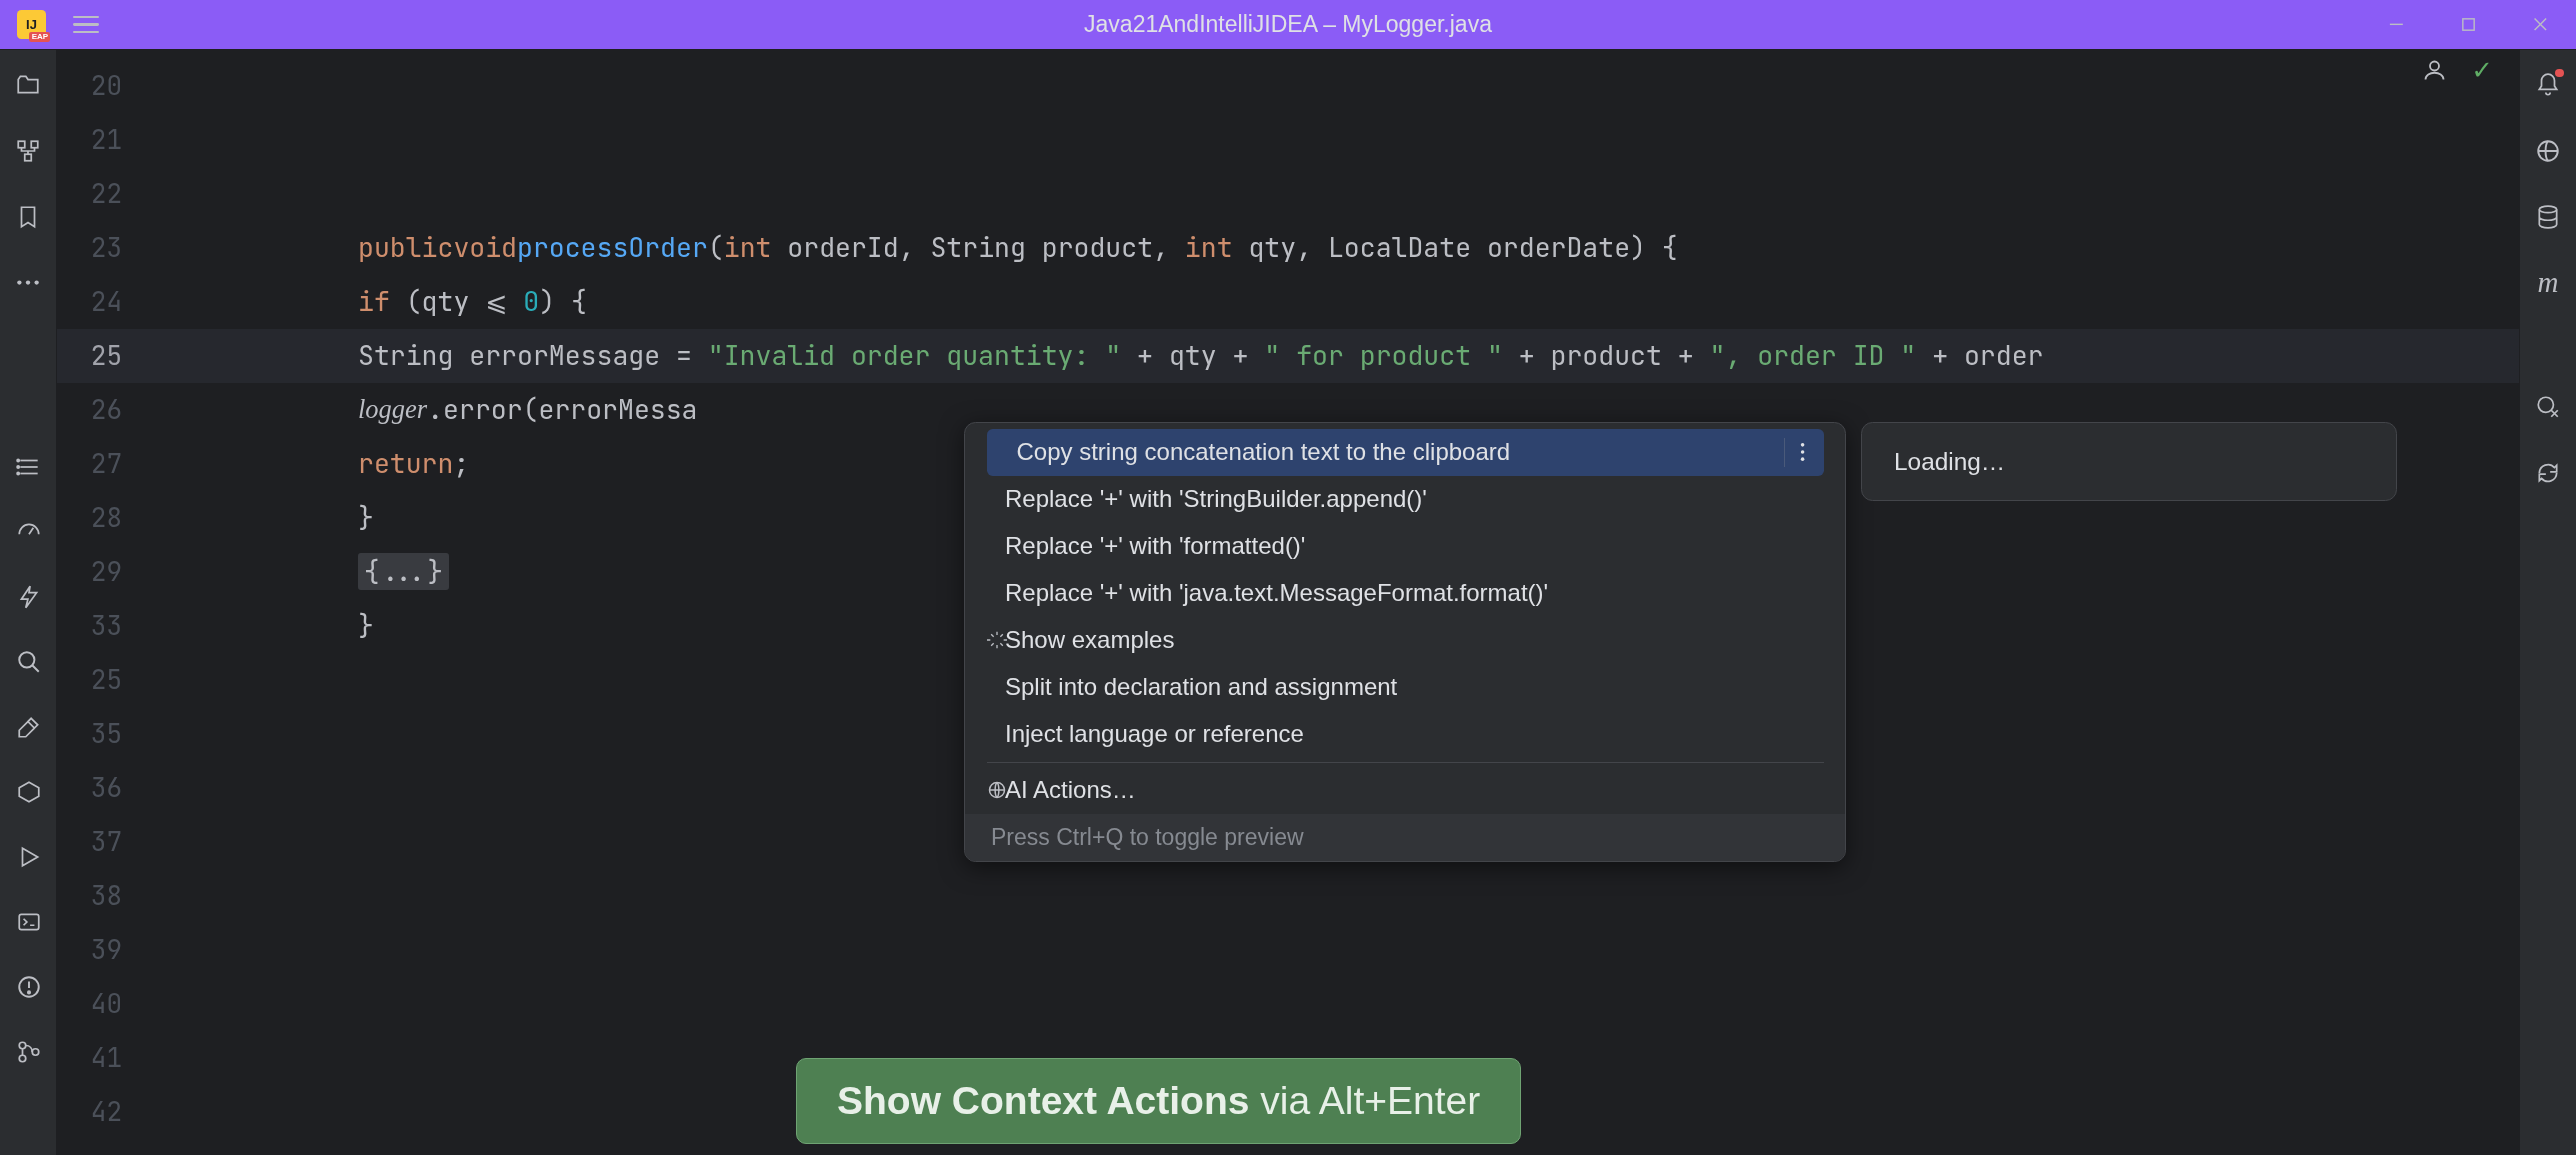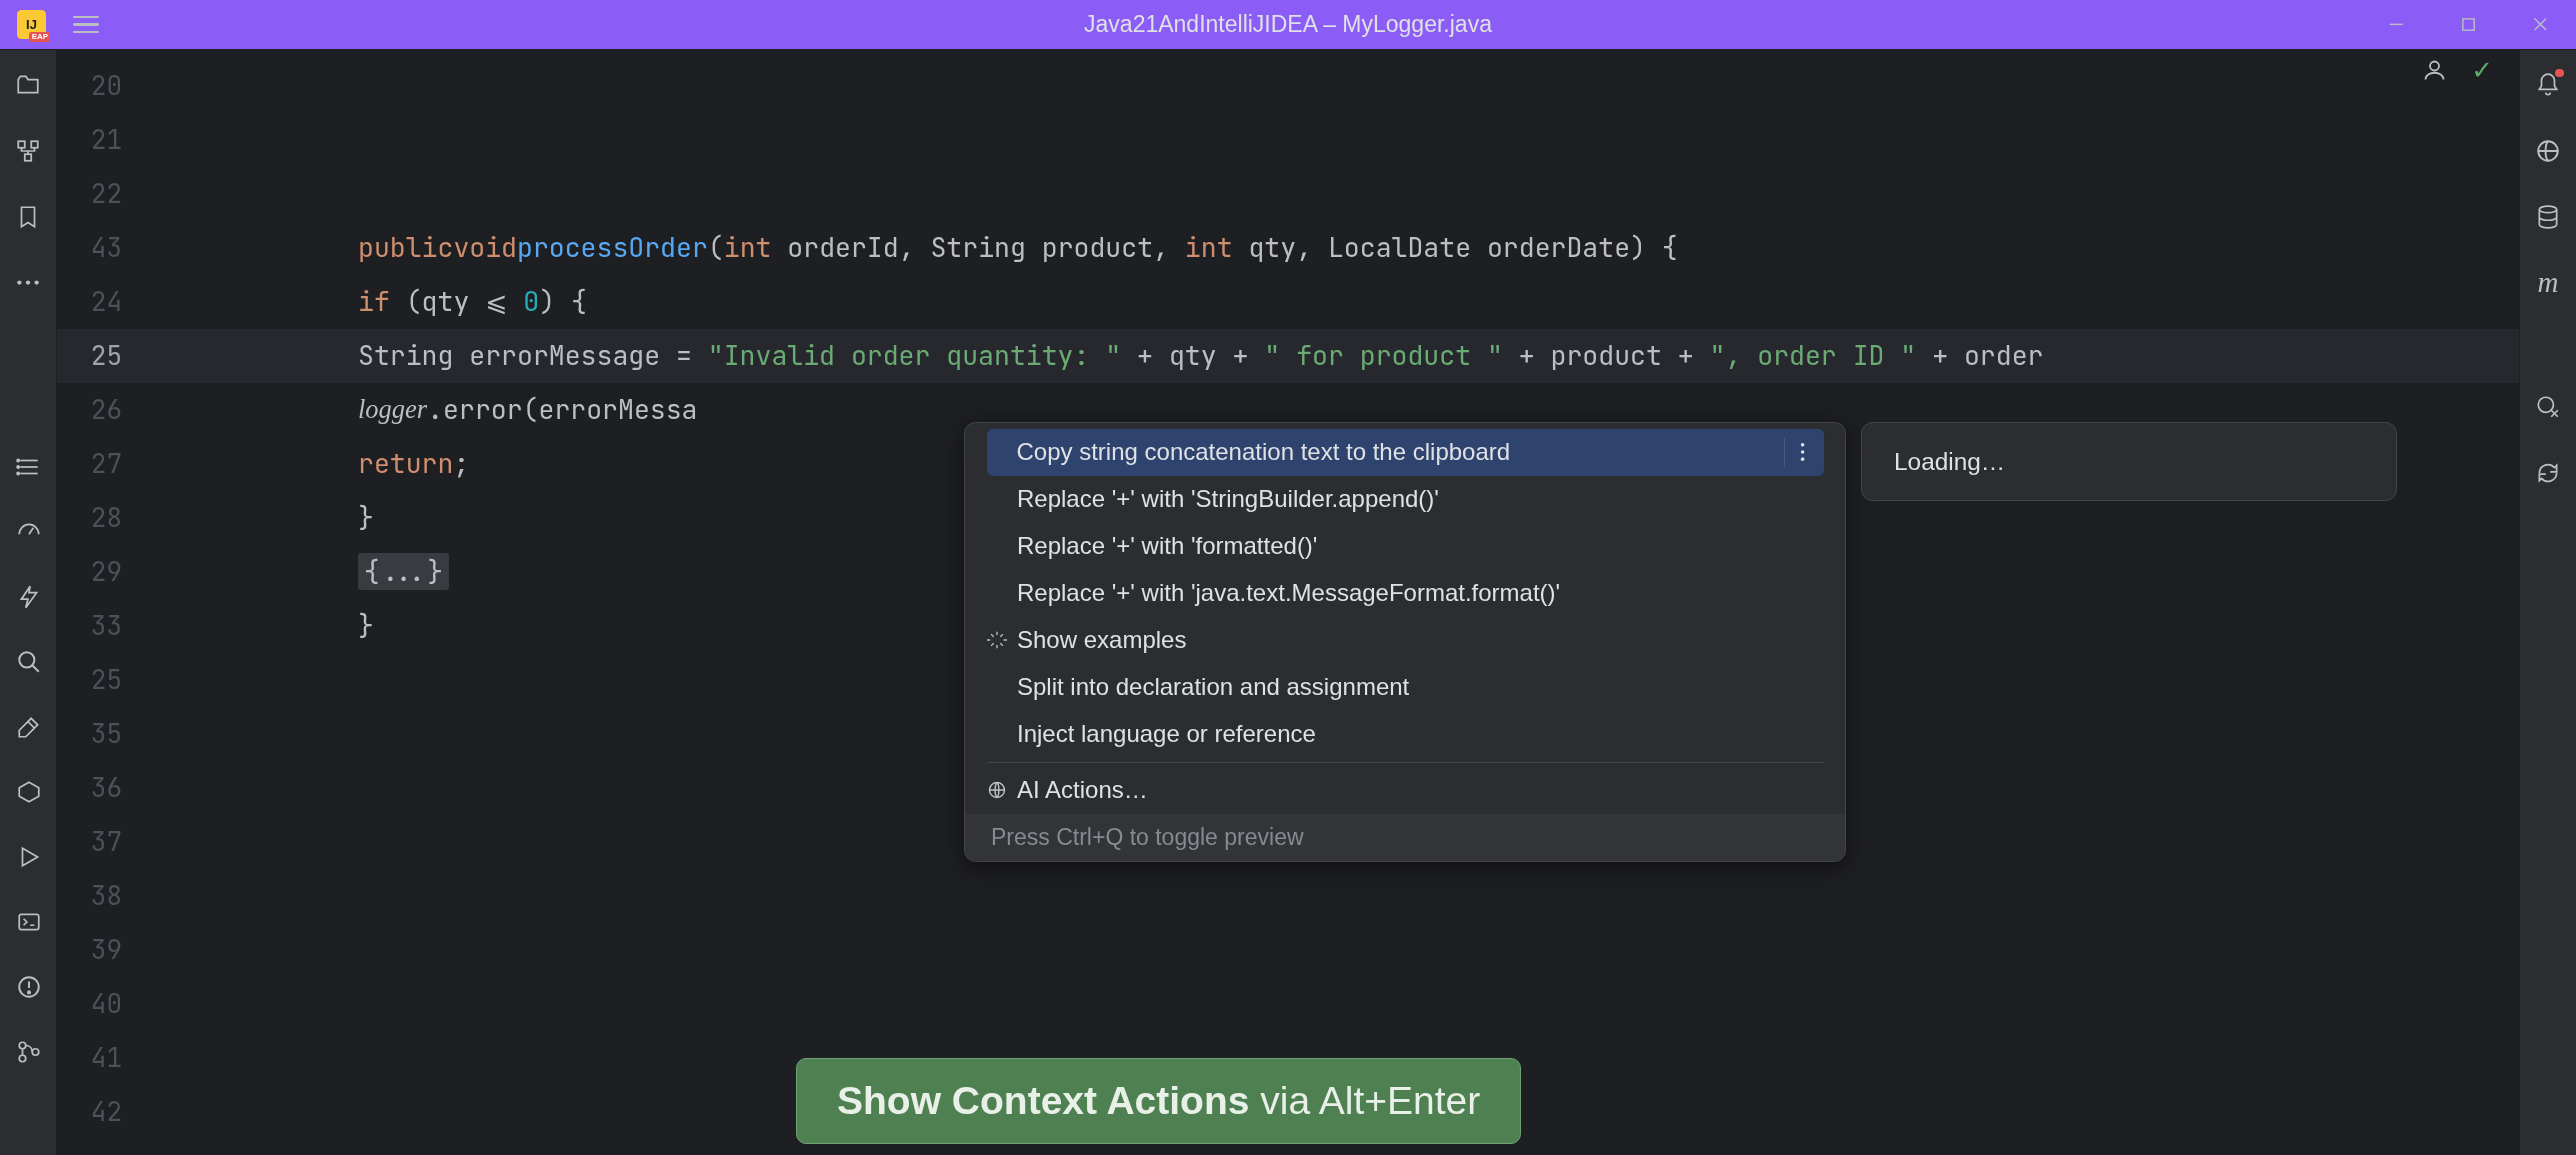--- a/index.html
+++ b/index.html
@@ -176,21 +176,21 @@
   border: 0.7px solid #43454a;
   border-radius: 11.5px;
   box-shadow: 0 5.7px 23px rgba(0,0,0,0.5);
   overflow: hidden;
   z-index: 10;
 }
 .popup-item {
   height: 47px;
   display: flex;
   align-items: center;
-  padding-left: 52px;
+  padding-left: 40px;
   font-size: 24px;
   color: #dfe1e5;
   cursor: pointer;
   position: relative;
 }
 .popup-item.selected {
   background: #2e436e;
   margin: 5.7px 21.5px 0 21.5px;
   border-radius: 5.7px;
   padding-left: 30px;
@@ -395,21 +395,21 @@
       <div class="line-row">
           <div class="line-num">20</div>
         </div>
       <div class="line-row">
           <div class="line-num">21</div>
         </div>
       <div class="line-row">
           <div class="line-num">22</div>
         </div>
       <div class="line-row">
-          <div class="line-num">43</div>
+          <div class="line-num">23</div>
         </div>
       <div class="line-row">
           <div class="line-num">24</div>
         </div>
       <div class="line-row active">
           <div class="line-num">25</div>
           <span class="bulb">💡</span>
         </div>
       <div class="line-row">
           <div class="line-num">26</div>

